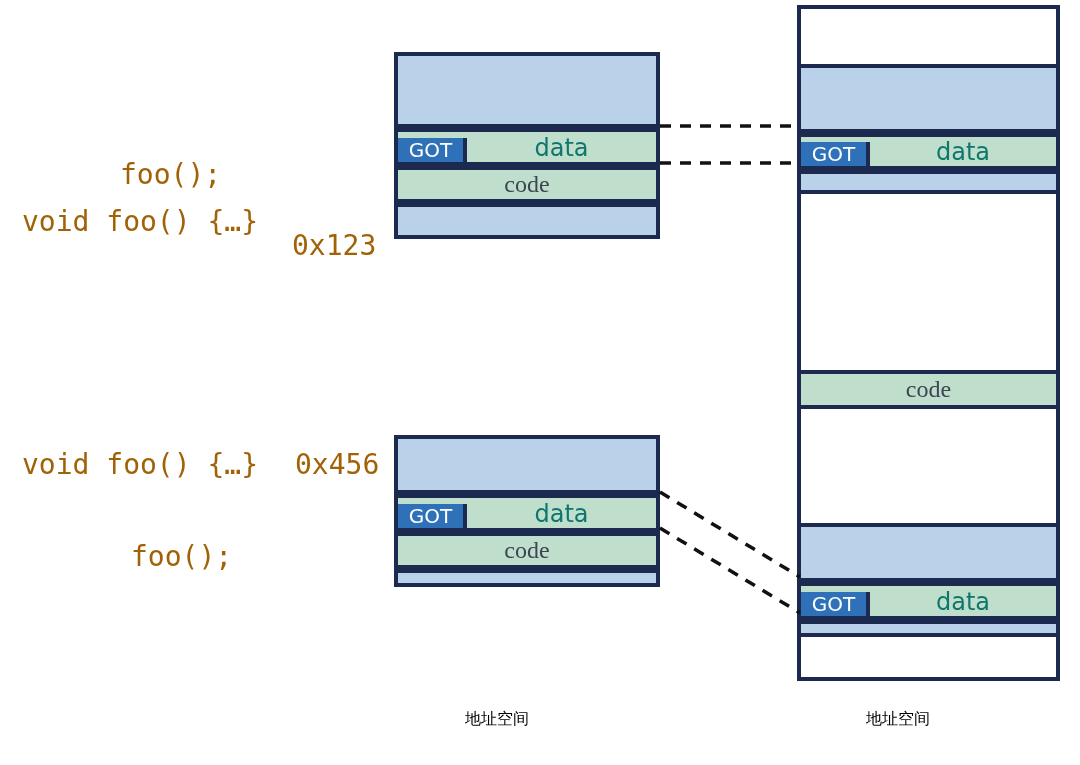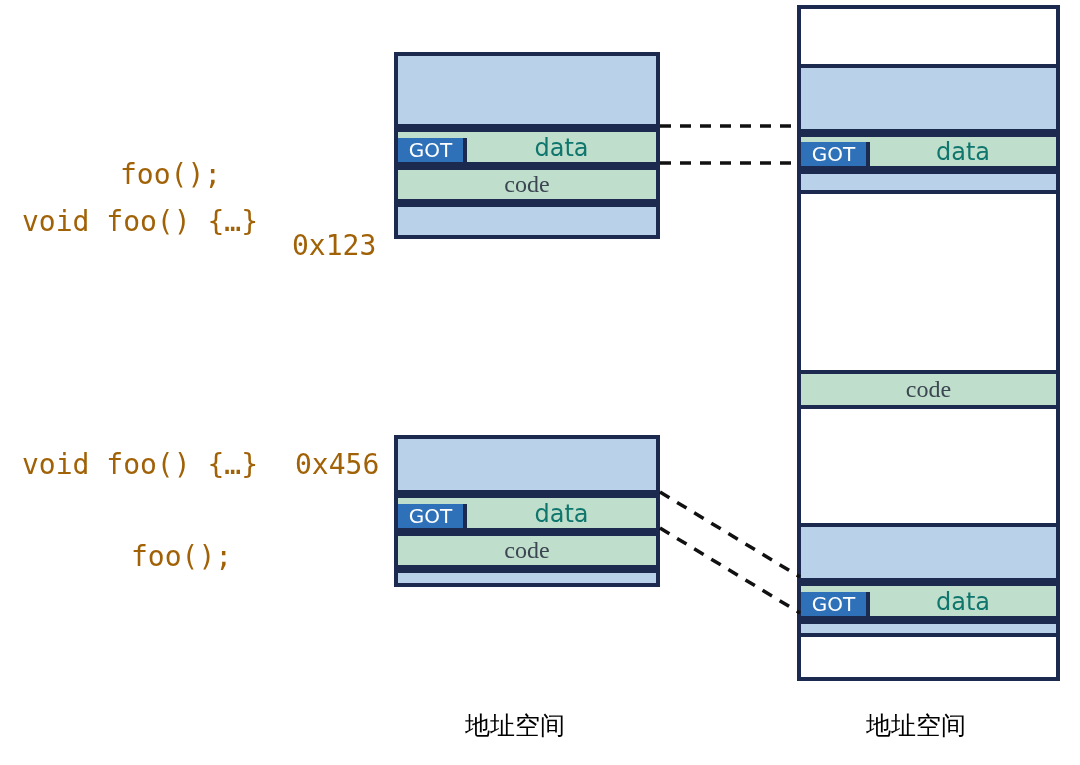--- a/index.html
+++ b/index.html
@@ -25,21 +25,21 @@
     font-size: 28px;
     color: #a16207;
     white-space: pre;
     letter-spacing: 0px;
   }
 
   
   .caption {
     position: absolute;
     font-family: "DejaVu Sans", "Liberation Sans", sans-serif;
-    font-size: 25px;
+    font-size: 16px;
     color: #000000;
     white-space: nowrap;
   }
 
   
   .column {
     position: absolute;
     box-sizing: border-box;
     border: 4px solid #1b2a4e;
     background: #ffffff;

